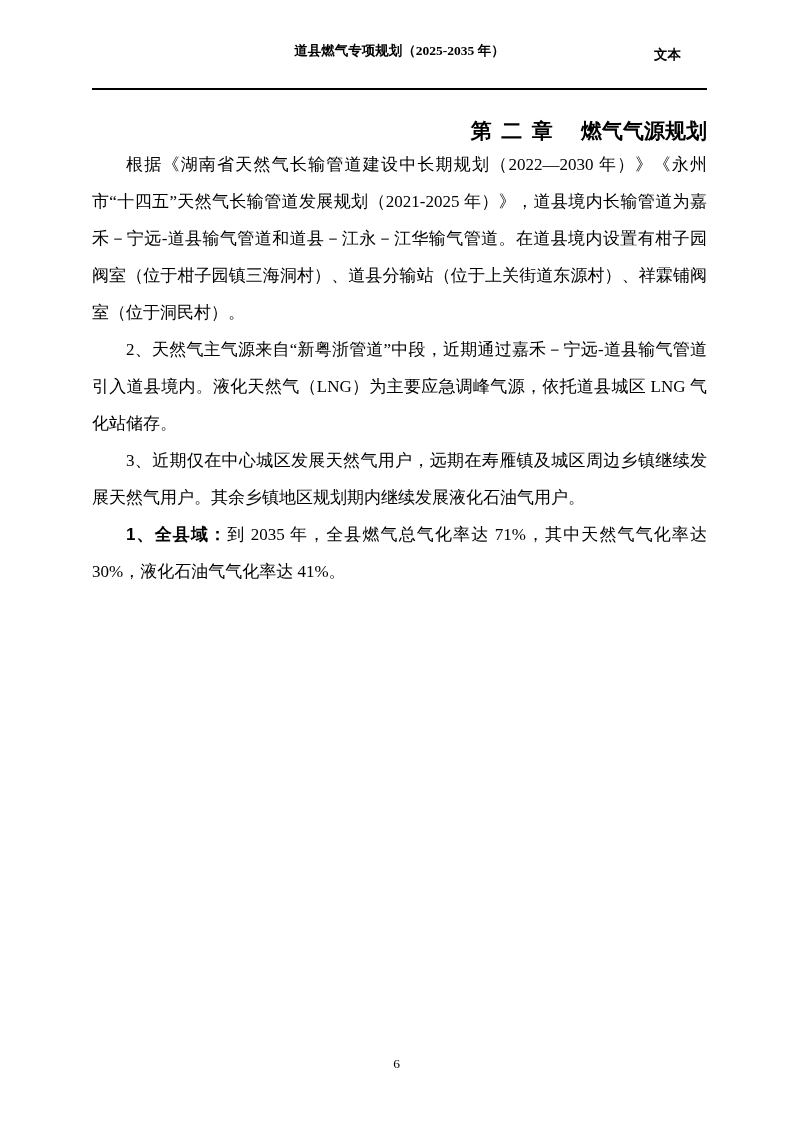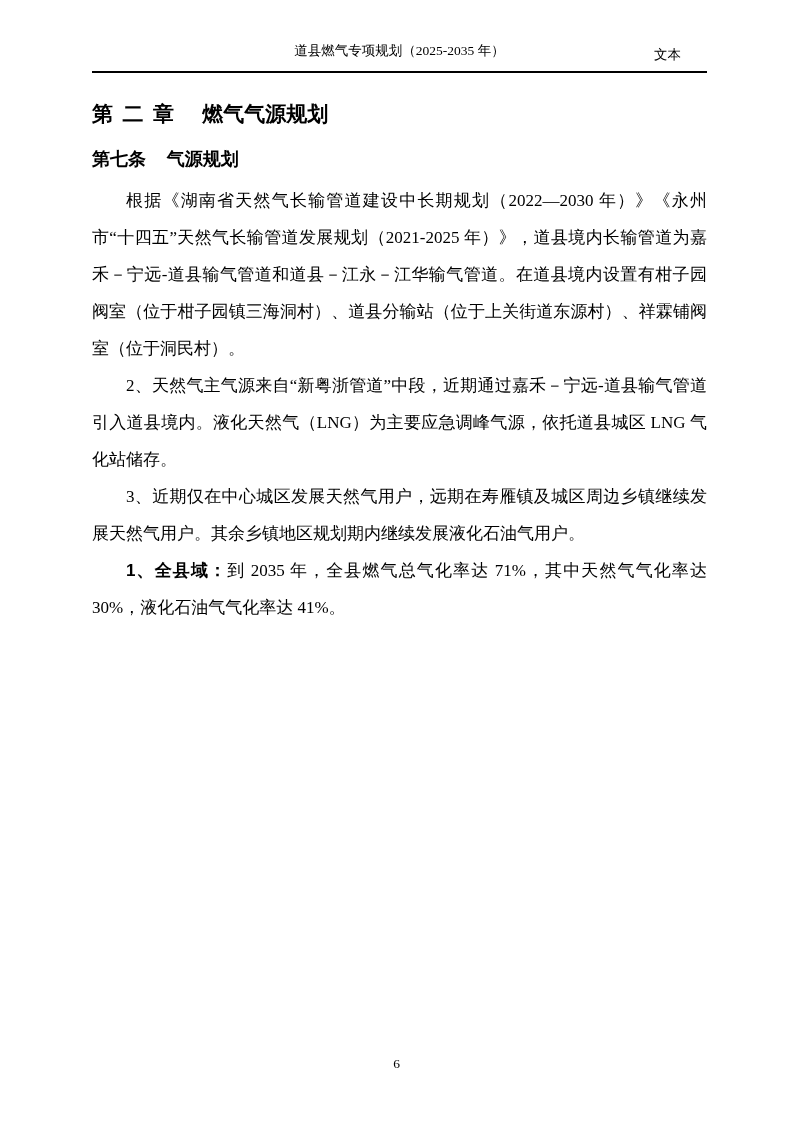--- a/index.html
+++ b/index.html
@@ -13,30 +13,31 @@
     padding: 42px 86px 0 92px;
     font-family: "Liberation Serif", "DejaVu Serif", serif;
     color: #000000;
     overflow: hidden;
   }
   .header {
     position: relative;
     text-align: center;
     font-size: 13.5px;
     line-height: 18px;
-    padding-bottom: 11px;
+    padding-bottom: 28px;
     border-bottom: 2px solid #000000;
+    font-weight: bold;
   }
   .header-right {
     position: absolute;
     right: 26px;
     top: 4px;
   }
   .chapter-title {
-    text-align: left;
+    text-align: right;
     margin-top: 26px;
     font-family: "Liberation Sans", "DejaVu Sans", sans-serif;
     font-weight: bold;
     font-size: 21px;
     line-height: 30px;
   }
   .chapter-num { letter-spacing: 0.45em; margin-right: 0.9em; }
   .section-heading {
     margin-top: 15px;
     margin-bottom: 7px;
@@ -78,23 +79,20 @@
 
   <div class="header">
     <span class="header-center">道县燃气专项规划（2025-2035 年）</span>
     <span class="header-right">文本</span>
   </div>
 
   <div class="chapter-title">
     <span class="chapter-num">第二章</span><span class="chapter-name">燃气气源规划</span>
   </div>
 
-  <div class="section-heading">
-    <span class="sec-num">第七条</span><span>气源规划</span>
-  </div>
 
   <p class="body-para">根据《湖南省天然气长输管道建设中长期规划（2022—2030 年）》《永州市“十四五”天然气长输管道发展规划（2021-2025 年）》，道县境内长输管道为嘉禾－宁远-道县输气管道和道县－江永－江华输气管道。在道县境内设置有柑子园阀室（位于柑子园镇三海洞村）、道县分输站（位于上关街道东源村）、祥霖铺阀室（位于洞民村）。</p>
 
 
   <p class="body-para">2、天然气主气源来自“新粤浙管道”中段，近期通过嘉禾－宁远-道县输气管道引入道县境内。液化天然气（LNG）为主要应急调峰气源，依托道县城区 LNG 气化站储存。</p>
 
   <p class="body-para">3、近期仅在中心城区发展天然气用户，远期在寿雁镇及城区周边乡镇继续发展天然气用户。其余乡镇地区规划期内继续发展液化石油气用户。</p>
 
 
 

